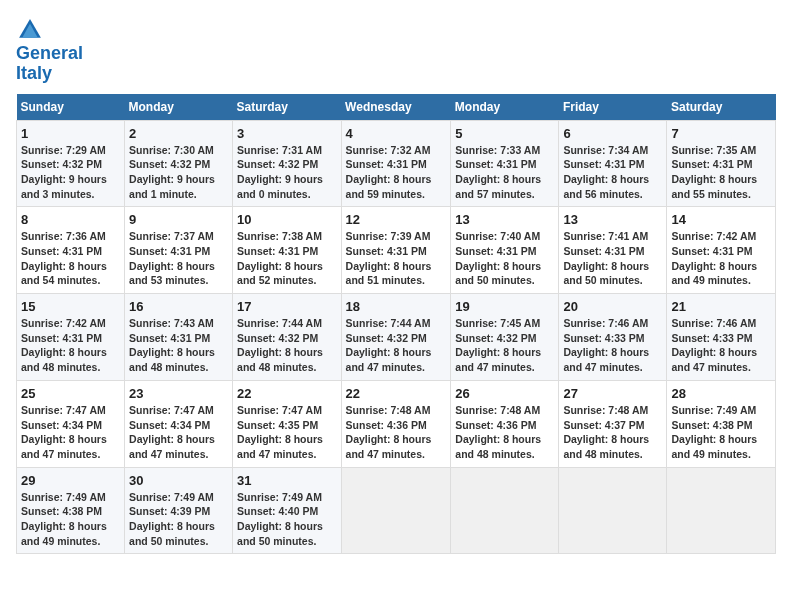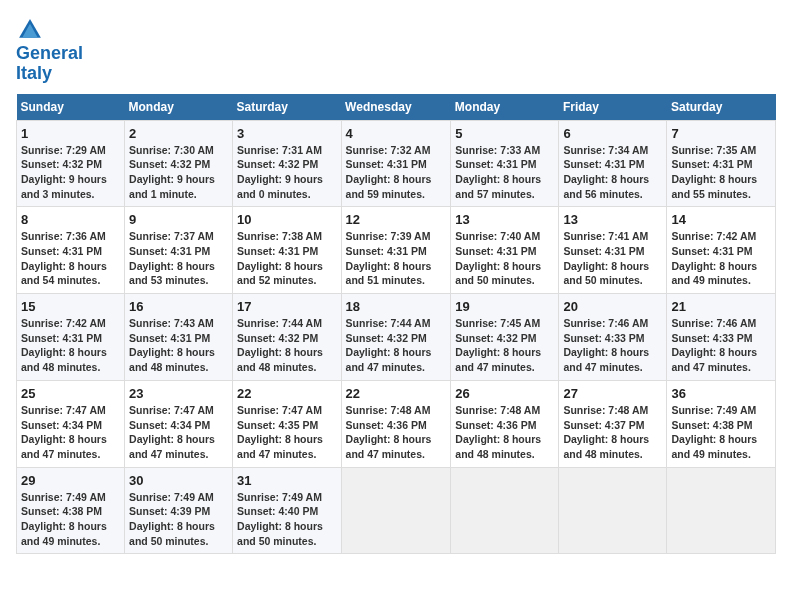--- a/index.html
+++ b/index.html
@@ -149,21 +149,21 @@
         <td><span class="day-num">20</span><span class="cell-text">Sunrise: 7:46 AM<br>Sunset: 4:33 PM<br>Daylight: 8 hours and 47 minutes.</span></td>
         <td><span class="day-num">21</span><span class="cell-text">Sunrise: 7:46 AM<br>Sunset: 4:33 PM<br>Daylight: 8 hours and 47 minutes.</span></td>
       </tr>
       <tr>
         <td><span class="day-num">25</span><span class="cell-text">Sunrise: 7:47 AM<br>Sunset: 4:34 PM<br>Daylight: 8 hours and 47 minutes.</span></td>
         <td><span class="day-num">23</span><span class="cell-text">Sunrise: 7:47 AM<br>Sunset: 4:34 PM<br>Daylight: 8 hours and 47 minutes.</span></td>
         <td><span class="day-num">22</span><span class="cell-text">Sunrise: 7:47 AM<br>Sunset: 4:35 PM<br>Daylight: 8 hours and 47 minutes.</span></td>
         <td><span class="day-num">22</span><span class="cell-text">Sunrise: 7:48 AM<br>Sunset: 4:36 PM<br>Daylight: 8 hours and 47 minutes.</span></td>
         <td><span class="day-num">26</span><span class="cell-text">Sunrise: 7:48 AM<br>Sunset: 4:36 PM<br>Daylight: 8 hours and 48 minutes.</span></td>
         <td><span class="day-num">27</span><span class="cell-text">Sunrise: 7:48 AM<br>Sunset: 4:37 PM<br>Daylight: 8 hours and 48 minutes.</span></td>
-        <td><span class="day-num">36</span><span class="cell-text">Sunrise: 7:49 AM<br>Sunset: 4:38 PM<br>Daylight: 8 hours and 49 minutes.</span></td>
+        <td><span class="day-num">28</span><span class="cell-text">Sunrise: 7:49 AM<br>Sunset: 4:38 PM<br>Daylight: 8 hours and 49 minutes.</span></td>
       </tr>
       <tr>
         <td><span class="day-num">29</span><span class="cell-text">Sunrise: 7:49 AM<br>Sunset: 4:38 PM<br>Daylight: 8 hours and 49 minutes.</span></td>
         <td><span class="day-num">30</span><span class="cell-text">Sunrise: 7:49 AM<br>Sunset: 4:39 PM<br>Daylight: 8 hours and 50 minutes.</span></td>
         <td><span class="day-num">31</span><span class="cell-text">Sunrise: 7:49 AM<br>Sunset: 4:40 PM<br>Daylight: 8 hours and 50 minutes.</span></td>
         <td class="empty-cell"></td>
         <td class="empty-cell"></td>
         <td class="empty-cell"></td>
         <td class="empty-cell"></td>
       </tr>

